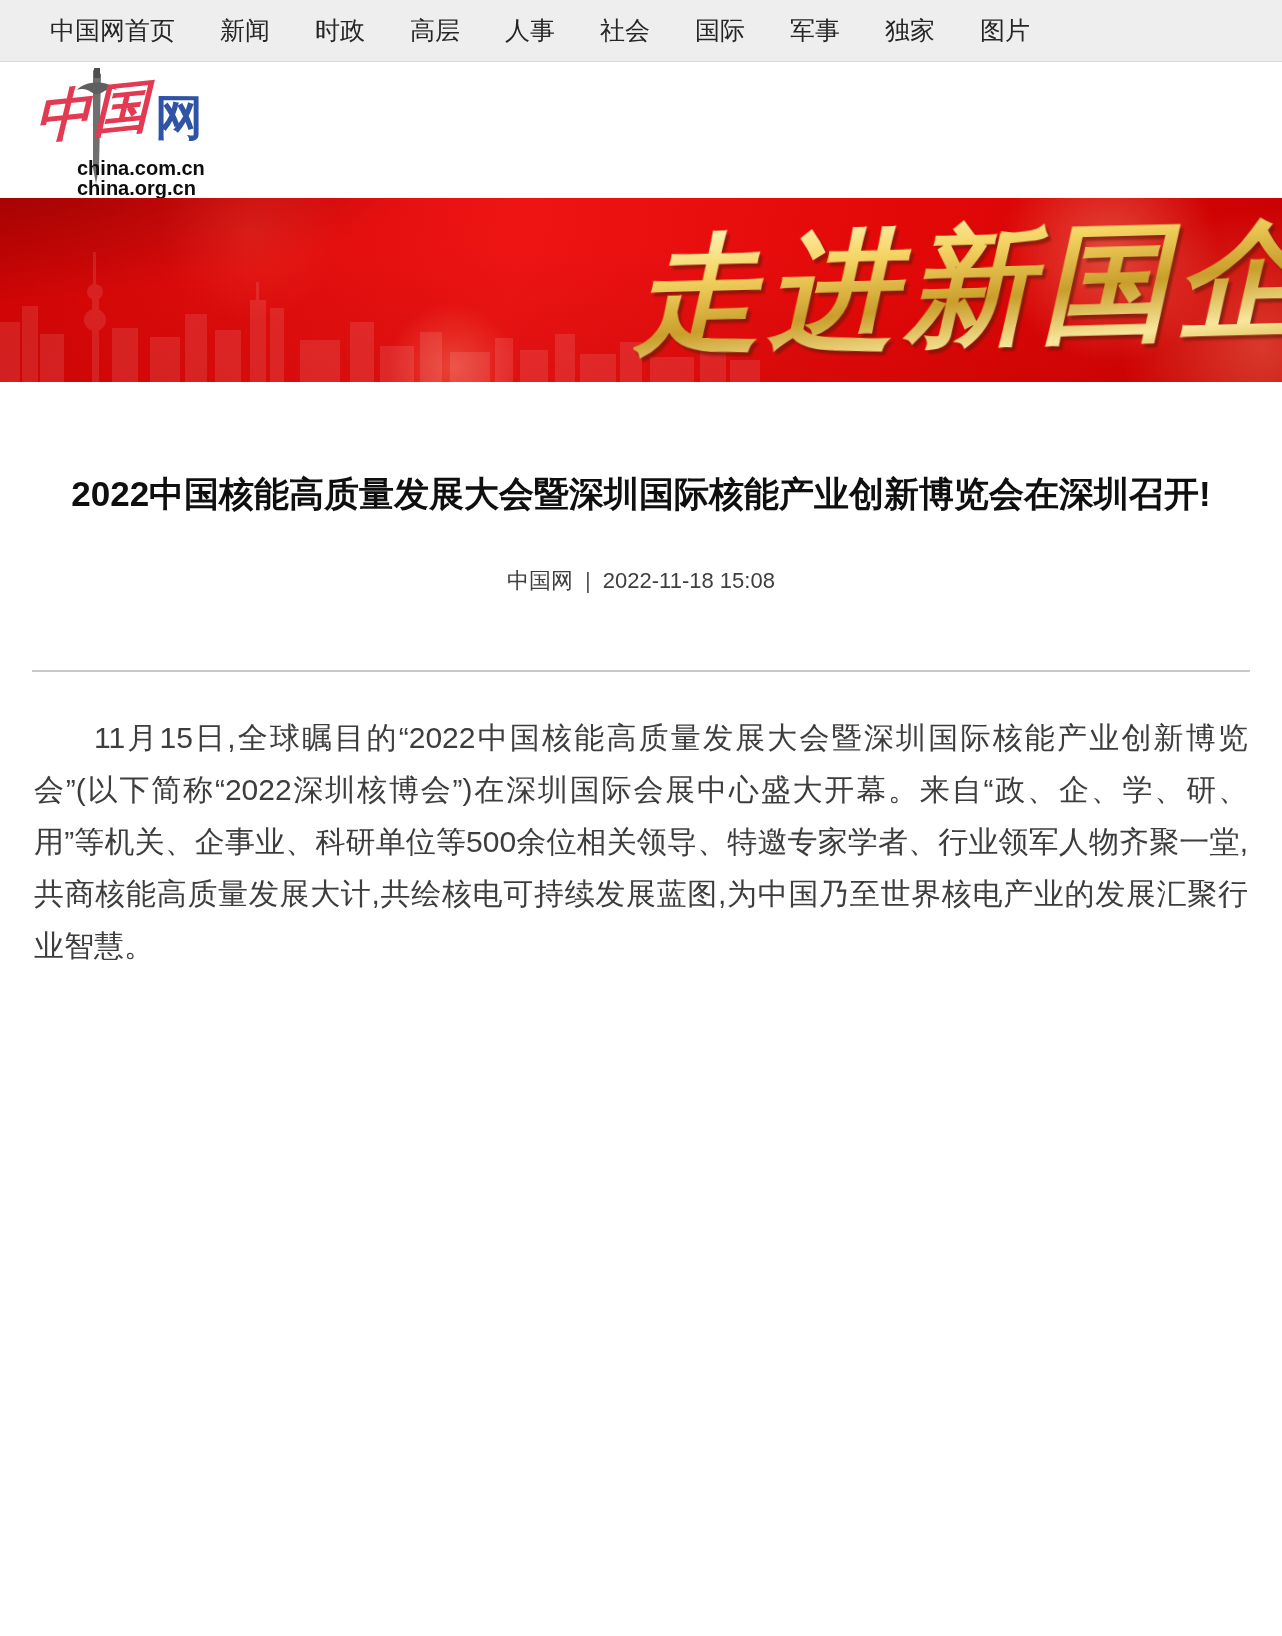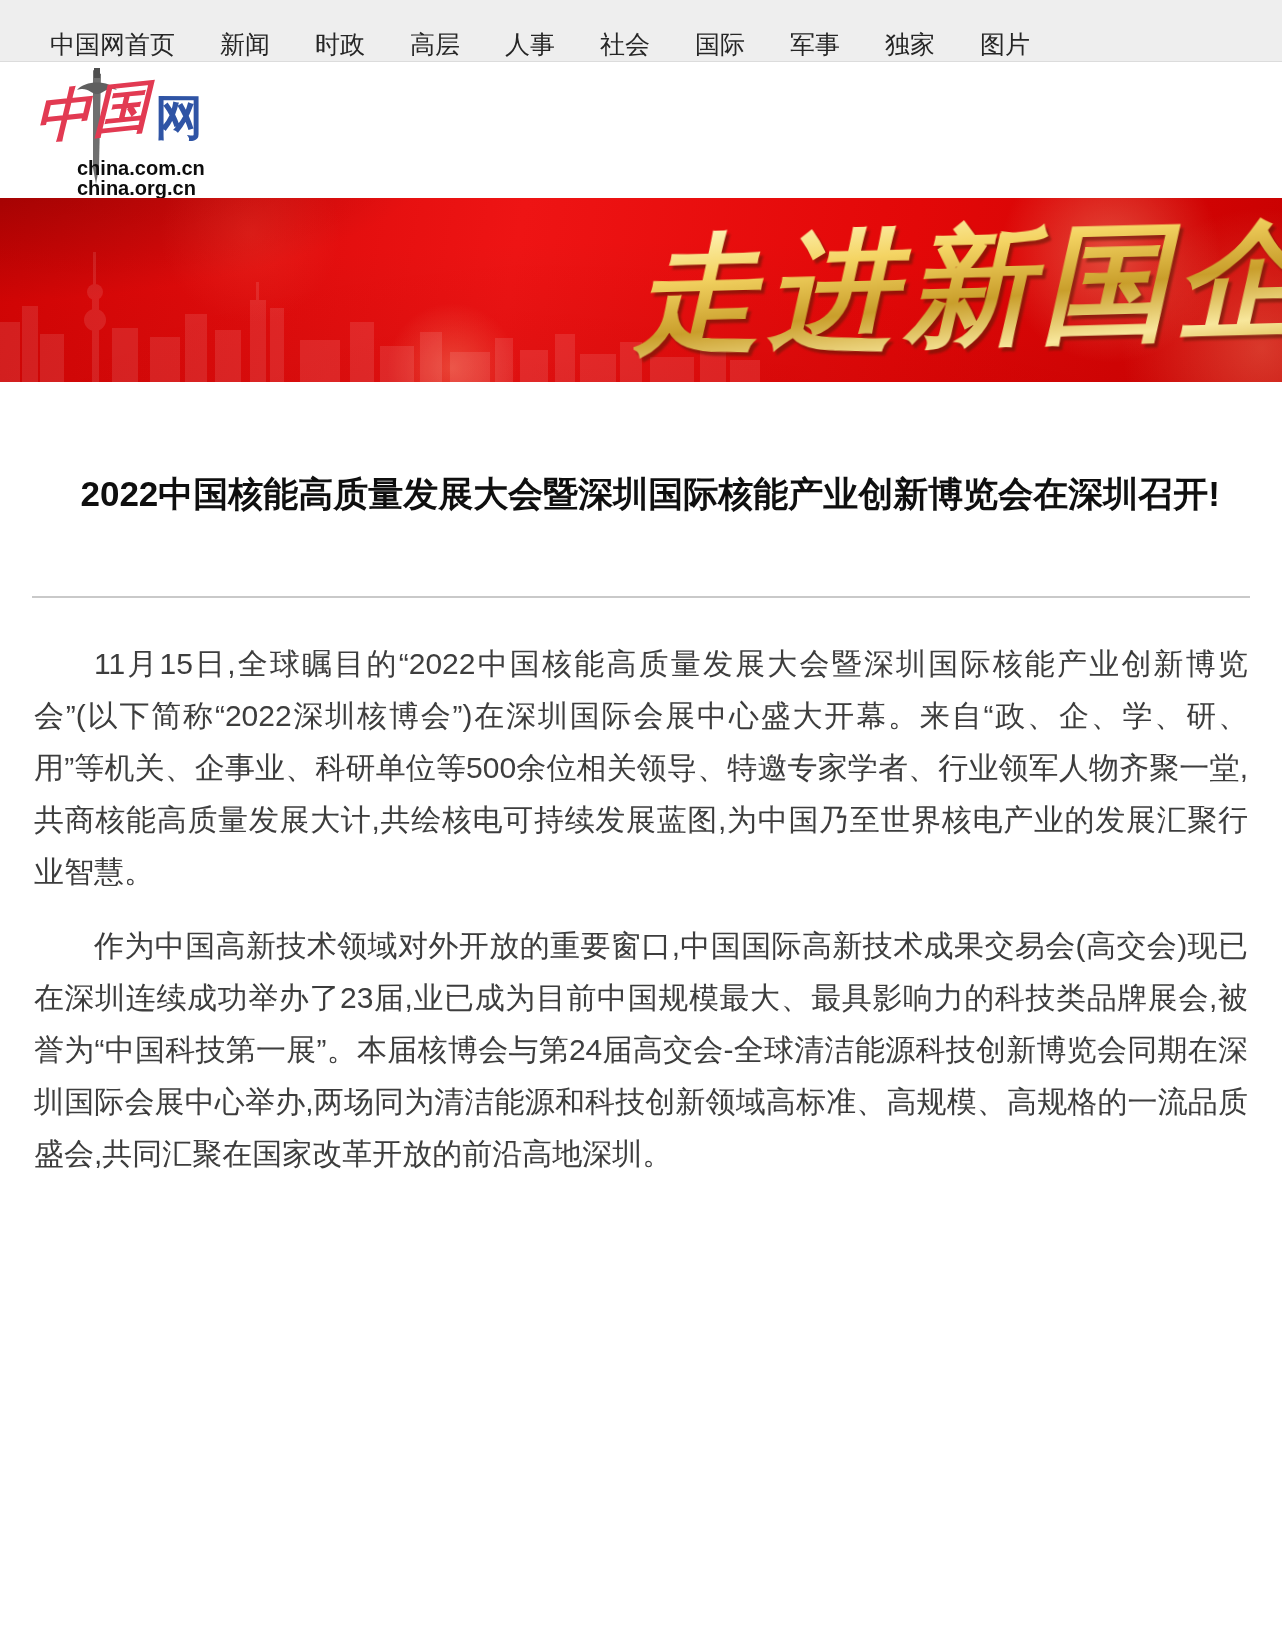--- a/index.html
+++ b/index.html
@@ -2,21 +2,21 @@
 <html><head>
 <meta charset="utf-8">
 <style>
   * { box-sizing: border-box; }
   html, body { margin: 0; padding: 0; background: #fff; }
   body { font-family: "Liberation Sans", "DejaVu Sans", sans-serif; }
   .page { width: 1282px; height: 1636px; overflow: hidden; background: #fff; position: relative; }
 
   
   .topnav { height: 62px; background: #eeeeee; border-bottom: 1px solid #dcdcdc;
-            display: flex; align-items: flex-end; gap: 45px; padding-left: 50px; }
+            display: flex; align-items: center; gap: 45px; padding-left: 50px; }
   .nav-item { font-size: 25px; color: #262626; text-decoration: none; cursor: pointer; white-space: nowrap; }
 
   
   .masthead { height: 136px; position: relative; background: #fff; }
   .logo { position: absolute; left: 35px; top: 6px; width: 220px; height: 128px; display: block; text-decoration: none; cursor: pointer; }
   .logo-art { position: absolute; left: 0; top: 0; width: 220px; height: 96px; }
   .sword { position: absolute; left: 32px; top: 0; }
   .logo-zhongguo { position: absolute; left: 0; top: 16px; font-size: 56px; font-weight: bold; font-style: italic;
                    color: #e23a52; transform: rotate(-6deg) skewX(-6deg); letter-spacing: 2px; line-height: 1; }
   .logo-wang { position: absolute; left: 120px; top: 26px; font-size: 48px; font-weight: bold; color: #2f54a5; line-height: 1; }
@@ -36,21 +36,21 @@
   .skyline { position: absolute; left: 0; bottom: 0; }
   .calligraphy { position: absolute; right: -30px; top: 4px; white-space: nowrap;
     font-size: 128px; line-height: 170px; font-weight: bold; font-style: italic; letter-spacing: 8px;
     background: linear-gradient(175deg, #fff8c4 8%, #f4d463 32%, #c99e2b 56%, #f8e79c 78%, #d3a936 96%);
     -webkit-background-clip: text; background-clip: text; color: transparent;
     filter: drop-shadow(3px 4px 1px rgba(90,25,5,0.55));
     transform: rotate(-1.5deg); }
 
   
   .article { background: #fff; }
-  .article-title { margin: 84px 62px 0; text-align: right; font-size: 35px; line-height: 56px;
+  .article-title { margin: 84px 62px 0; text-align: center; font-size: 35px; line-height: 56px;
                    font-weight: bold; color: #0f0f0f; }
   .byline { margin-top: 44px; text-align: center; font-size: 22px; color: #3e3e3e; }
   .byline .sep { margin: 0 12px; color: #555; }
   .divider { border: none; border-top: 2px solid #c9c9c9; margin: 74px 32px 0; }
   .body-text { margin: 0 30px; }
   .body-text p { font-size: 30px; line-height: 52px; color: #3d3d3d; text-align: justify;
                  margin: 22px 4px 0; text-indent: 2em; }
   .body-text p:first-child { margin-top: 40px; }
 </style>
 </head>
@@ -121,22 +121,24 @@
         <rect x="730" y="118" width="30" height="22"></rect>
       </g>
     </svg>
 
     <div class="calligraphy">走进新国企</div>
   </a>
 
   <main class="article">
     <h1 class="article-title">2022中国核能高质量发展大会暨深圳国际核能产业创新博览会在深圳召开!</h1>
 
+    <div class="byline">
+      <span>中国网</span><span class="sep">|</span><span>2022-11-18 15:08</span>
+    </div>
 
     <hr class="divider">
 
     <div class="body-text">
       <p>11月15日,全球瞩目的“2022中国核能高质量发展大会暨深圳国际核能产业创新博览会”(以下简称“2022深圳核博会”)在深圳国际会展中心盛大开幕。来自“政、企、学、研、用”等机关、企事业、科研单位等500余位相关领导、特邀专家学者、行业领军人物齐聚一堂,共商核能高质量发展大计,共绘核电可持续发展蓝图,为中国乃至世界核电产业的发展汇聚行业智慧。</p>
-      <p>作为中国高新技术领域对外开放的重要窗口,中国国际高新技术成果交易会(高交会)现已在深圳连续成功举办了23届,业已成为目前中国规模最大、最具影响力的科技类品牌展会,被誉为“中国科技第一展”。本届核博会与第24届高交会-全球清洁能源科技创新博览会同期在深圳国际会展中心举办,两场同为清洁能源和科技创新领域高标准、高规模、高规格的一流品质盛会,共同汇聚在国家改革开放的前沿高地深圳。</p>
     </div>
   </main>
 
 </div>
 
 </body></html>

